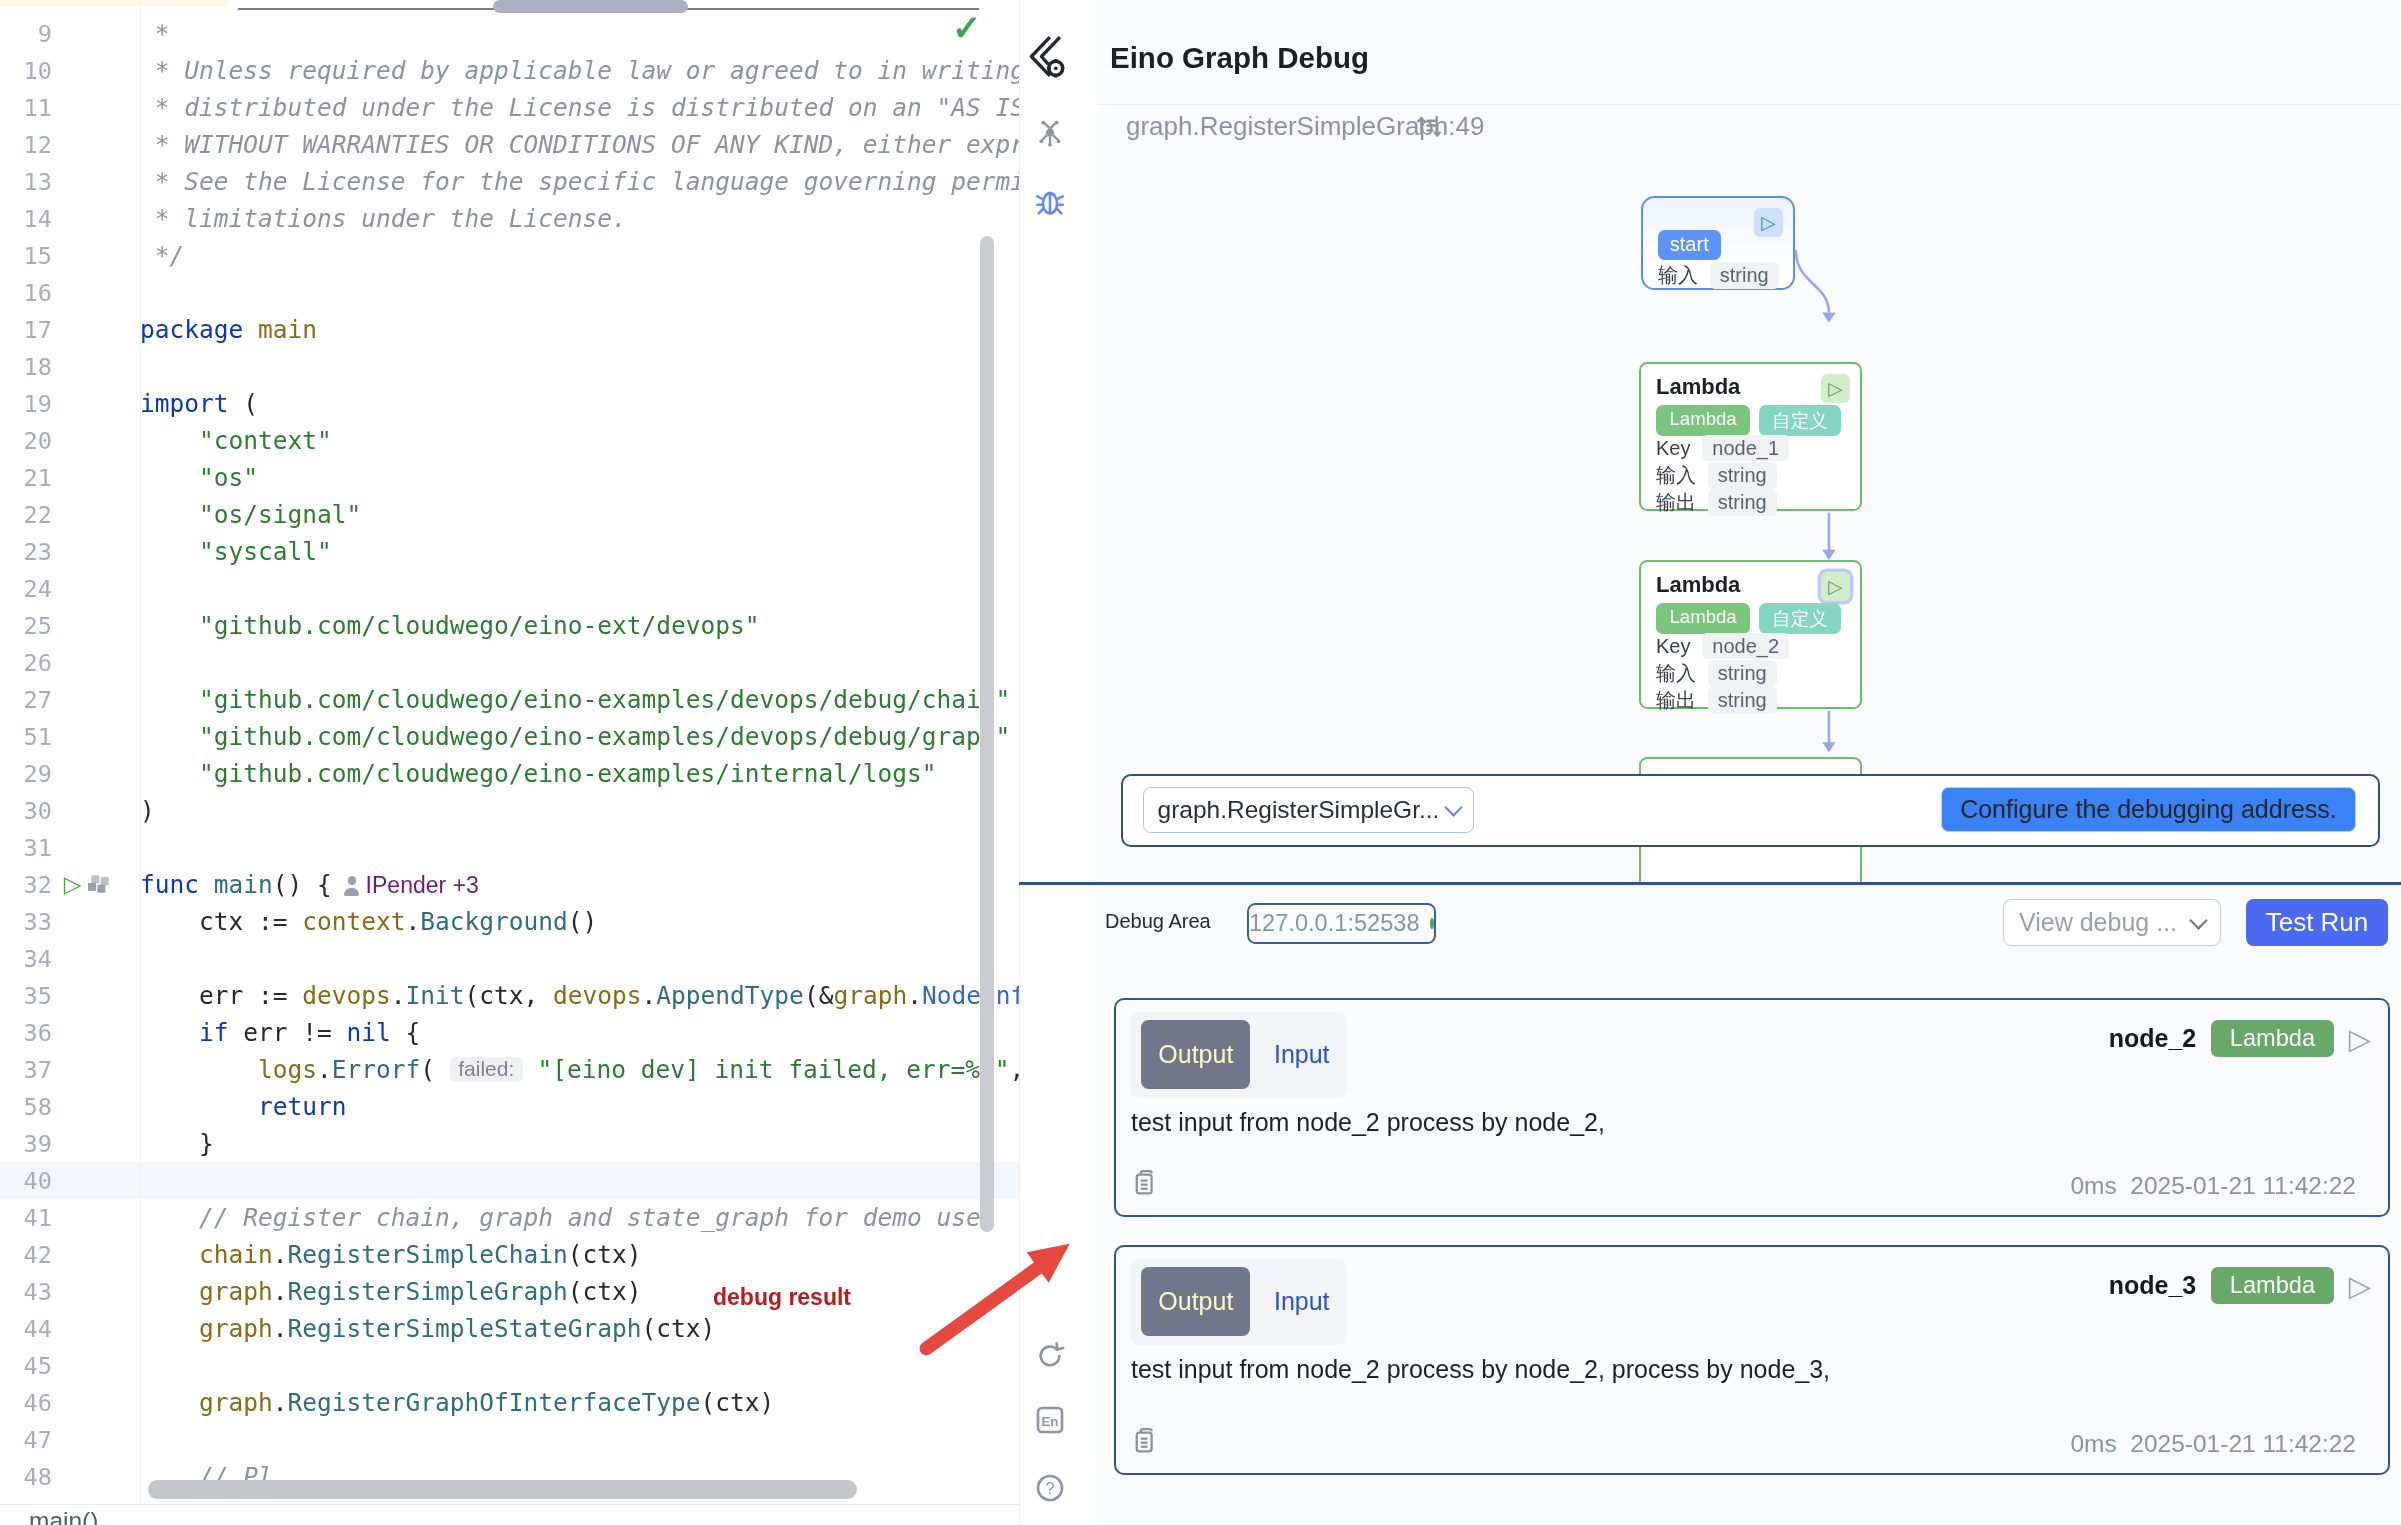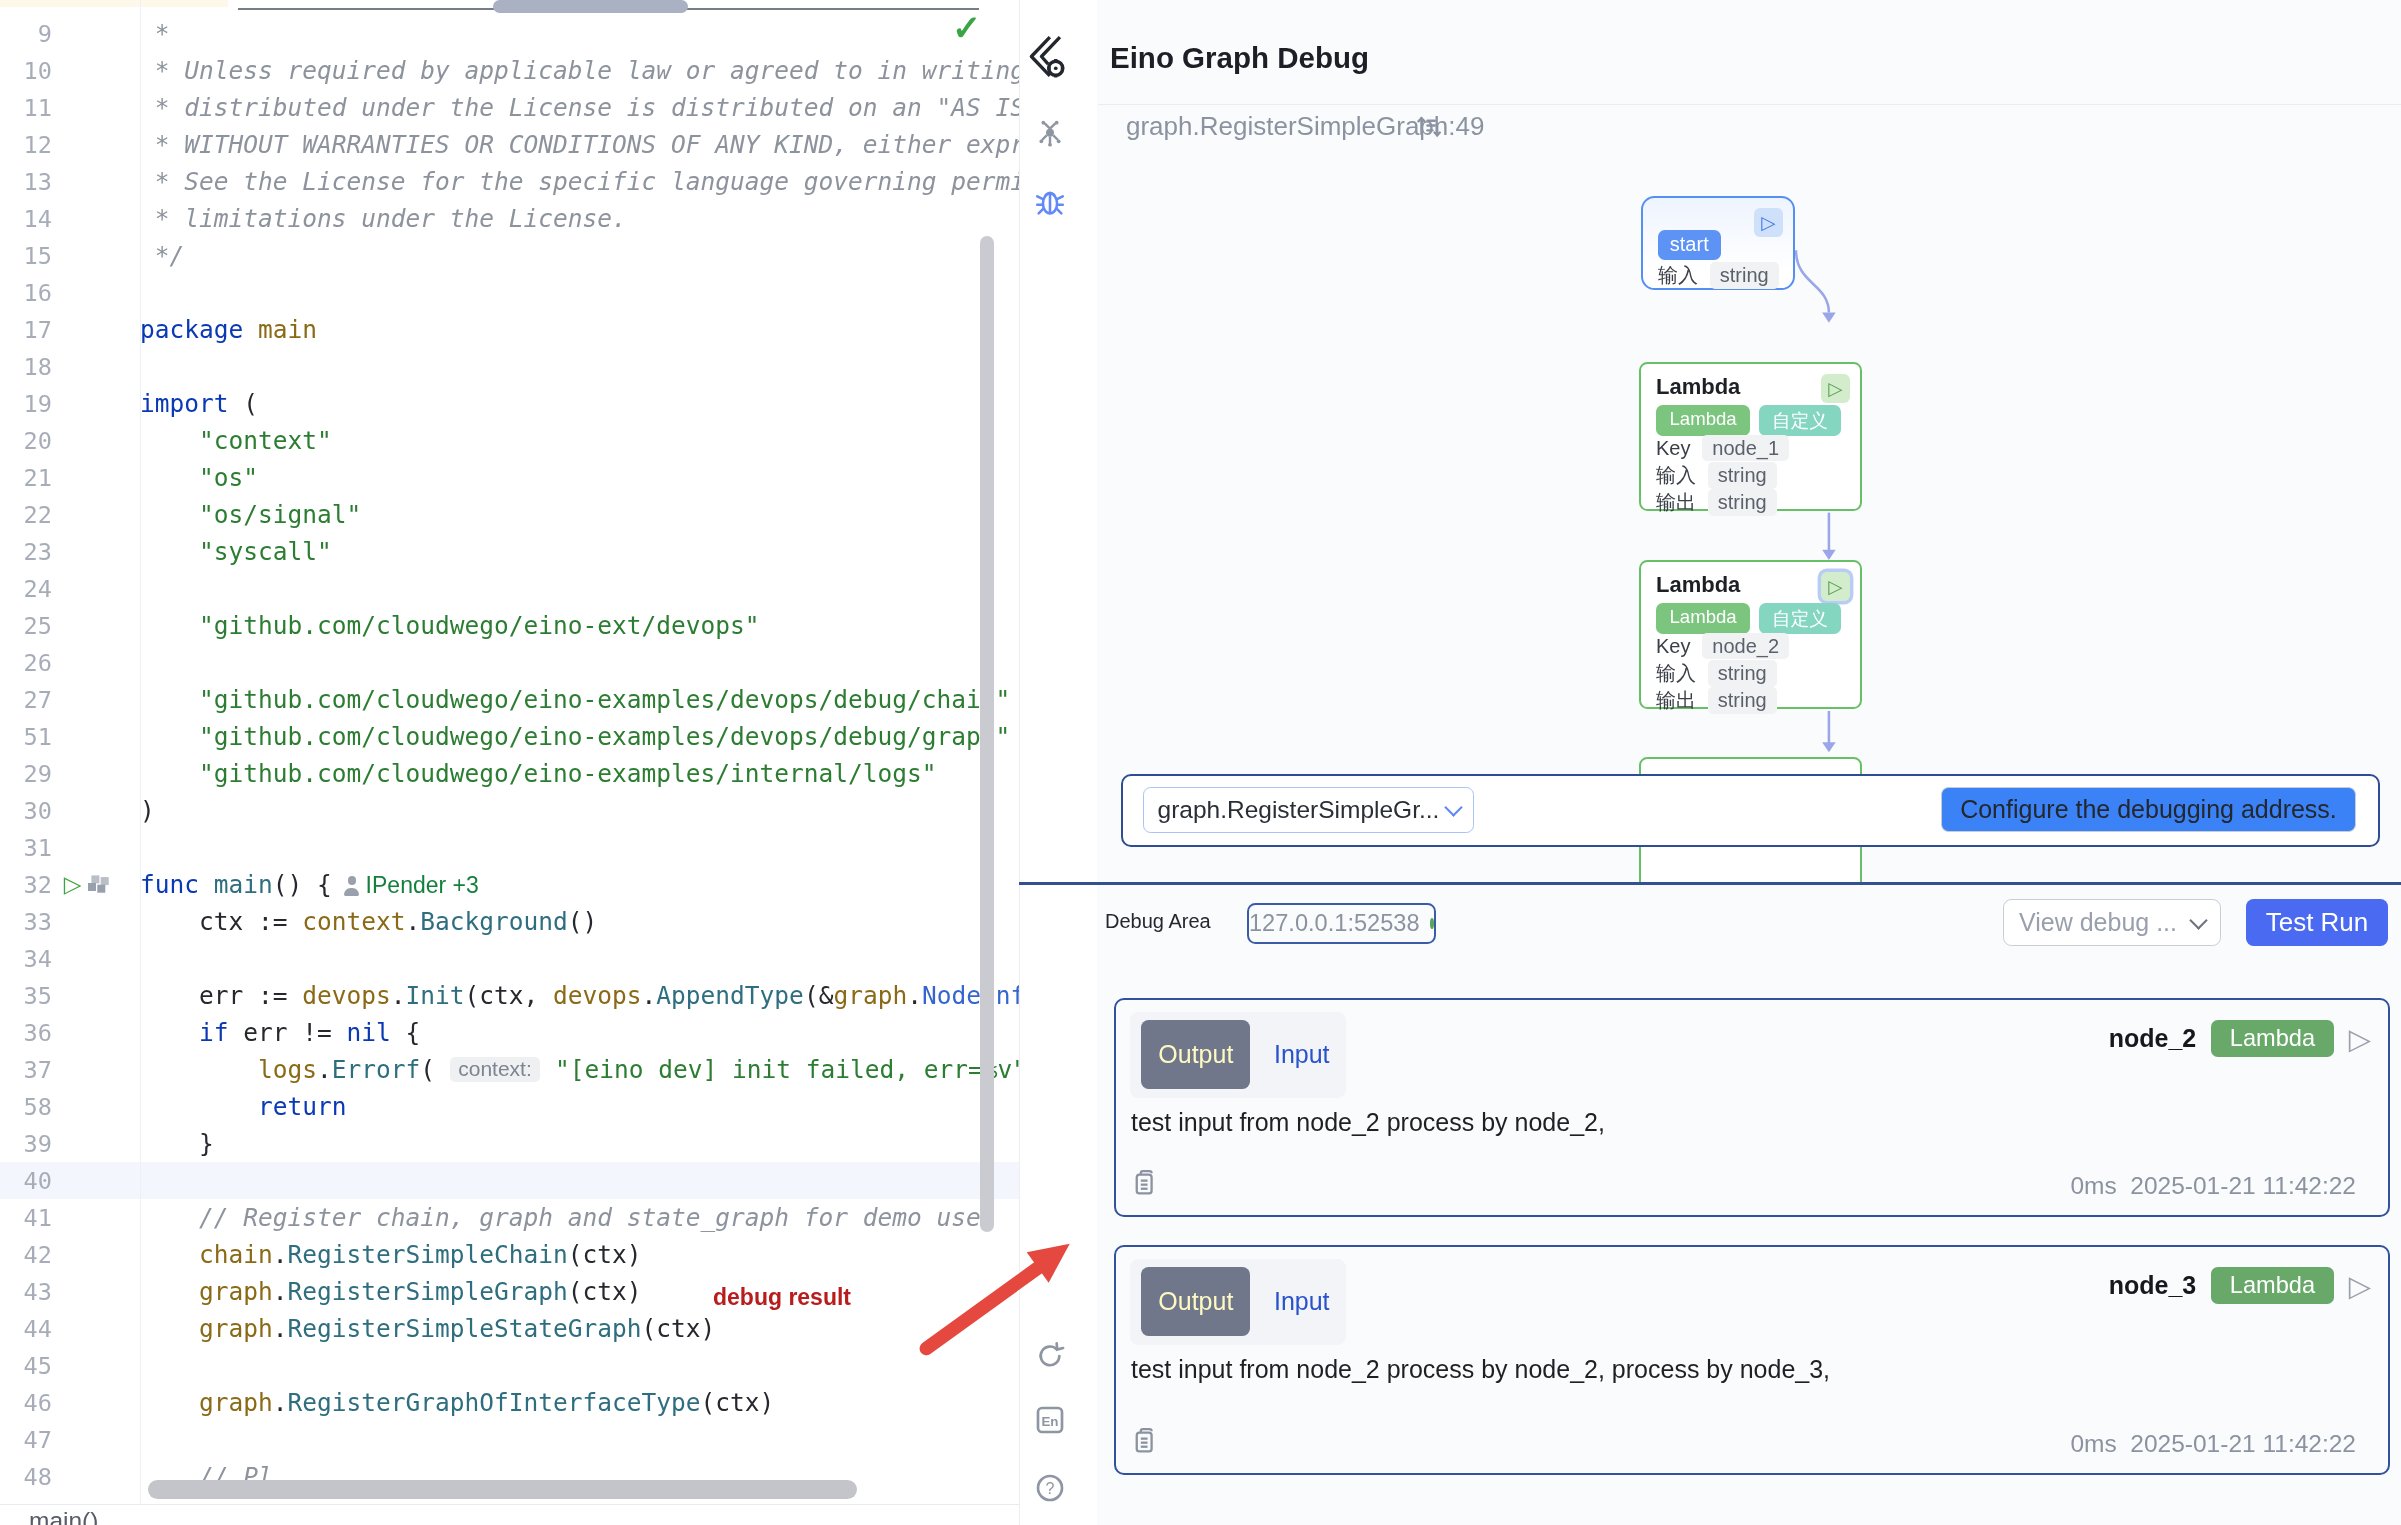--- a/index.html
+++ b/index.html
@@ -16,21 +16,21 @@
   .ln{width:52px;flex:none;text-align:right;font-family:"DejaVu Sans Mono",monospace;font-size:23.6px;color:#a7adb8;}
   .gic{width:88px;flex:none;display:flex;align-items:center;gap:6.8px;padding-left:11.8px;box-sizing:border-box;}
   .cd{white-space:pre;font-family:"DejaVu Sans Mono",monospace;font-size:24.5px;color:#26282d;}
   .c-pl{color:#26282d;}
   .c-kw{color:#0a39b5;}
   .c-pkg{color:#8a6a16;}
   .c-fn{color:#2e6e7e;}
   .c-typ{color:#3566cf;}
   .c-str{color:#2c7d32;}
   .c-com{color:#8d939d;font-style:italic;}
-  .c-hint{color:#15803d;font-family:"Liberation Sans",sans-serif;font-size:23px;}
+  .c-hint{color:#701a75;font-family:"Liberation Sans",sans-serif;font-size:23px;}
   .c-inlay{display:inline-block;background:#eef0f2;color:#7d8590;border-radius:5px;padding:0.8px 8.4px;font-family:"Liberation Sans",sans-serif;font-size:21px;vertical-align:1.7px;}
   .person{width:17px;height:20px;position:relative;display:inline-block;margin:0 5px 0 11.8px;vertical-align:-3.4px;}
   .person::before{content:"";position:absolute;top:0;left:4.2px;width:8.4px;height:8.4px;border-radius:50%;background:#9aa1ad;}
   .person::after{content:"";position:absolute;bottom:0;left:0.8px;width:15px;height:8.4px;border-radius:7.6px 7.6px 1.7px 1.7px;background:#9aa1ad;}
   .runtri{color:#3fa43f;font-size:23px;line-height:1;}
   .prof{width:7.6px;height:7.6px;background:#98a0ad;box-shadow:9.3px 1.7px 0 #98a0ad,3.4px -7.6px 0 #b9bec7,12.7px -5.9px 0 #b9bec7;margin-top:5px;}
   .gutter-sep{position:absolute;left:140px;top:0;width:0.8px;height:1504px;background:#eef0f3;}
   .vscroll{position:absolute;left:980px;top:236px;width:14.3px;height:996px;background:#c9cbd0;border-radius:7.6px;}
   .hscroll{position:absolute;left:148px;top:1480px;width:709px;height:19.4px;background:#c3c5ca;border-radius:10px;}
   .debug-note{position:absolute;left:713px;top:1284px;width:186px;color:#b91c1c;font-size:23px;font-weight:bold;}
@@ -248,21 +248,21 @@
         <span class="cd"><span class="c-pl">    err := </span><span class="c-pkg">devops</span><span class="c-pl">.</span><span class="c-fn">Init</span><span class="c-pl">(ctx, </span><span class="c-pkg">devops</span><span class="c-pl">.</span><span class="c-fn">AppendType</span><span class="c-pl">(&amp;</span><span class="c-pkg">graph</span><span class="c-pl">.</span><span class="c-typ">NodeInfo</span></span>
       </div>
       <div class="cl">
         <span class="ln">36</span>
         <span class="gic"></span>
         <span class="cd"><span class="c-pl">    </span><span class="c-kw">if</span><span class="c-pl"> err != </span><span class="c-kw">nil</span><span class="c-pl"> {</span></span>
       </div>
       <div class="cl">
         <span class="ln">37</span>
         <span class="gic"></span>
-        <span class="cd"><span class="c-pl">        </span><span class="c-pkg">logs</span><span class="c-pl">.</span><span class="c-fn">Errorf</span><span class="c-pl">( </span><span class="c-inlay">context:</span><span class="c-pl"> </span><span class="c-str">"[eino dev] init failed, err=%v"</span><span class="c-pl">, err)</span></span>
+        <span class="cd"><span class="c-pl">        </span><span class="c-pkg">logs</span><span class="c-pl">.</span><span class="c-fn">Errorf</span><span class="c-pl">( </span><span class="c-inlay">failed:</span><span class="c-pl"> </span><span class="c-str">"[eino dev] init failed, err=%v"</span><span class="c-pl">, err)</span></span>
       </div>
       <div class="cl">
         <span class="ln">58</span>
         <span class="gic"></span>
         <span class="cd"><span class="c-pl">        </span><span class="c-kw">return</span></span>
       </div>
       <div class="cl">
         <span class="ln">39</span>
         <span class="gic"></span>
         <span class="cd"><span class="c-pl">    }</span></span>

